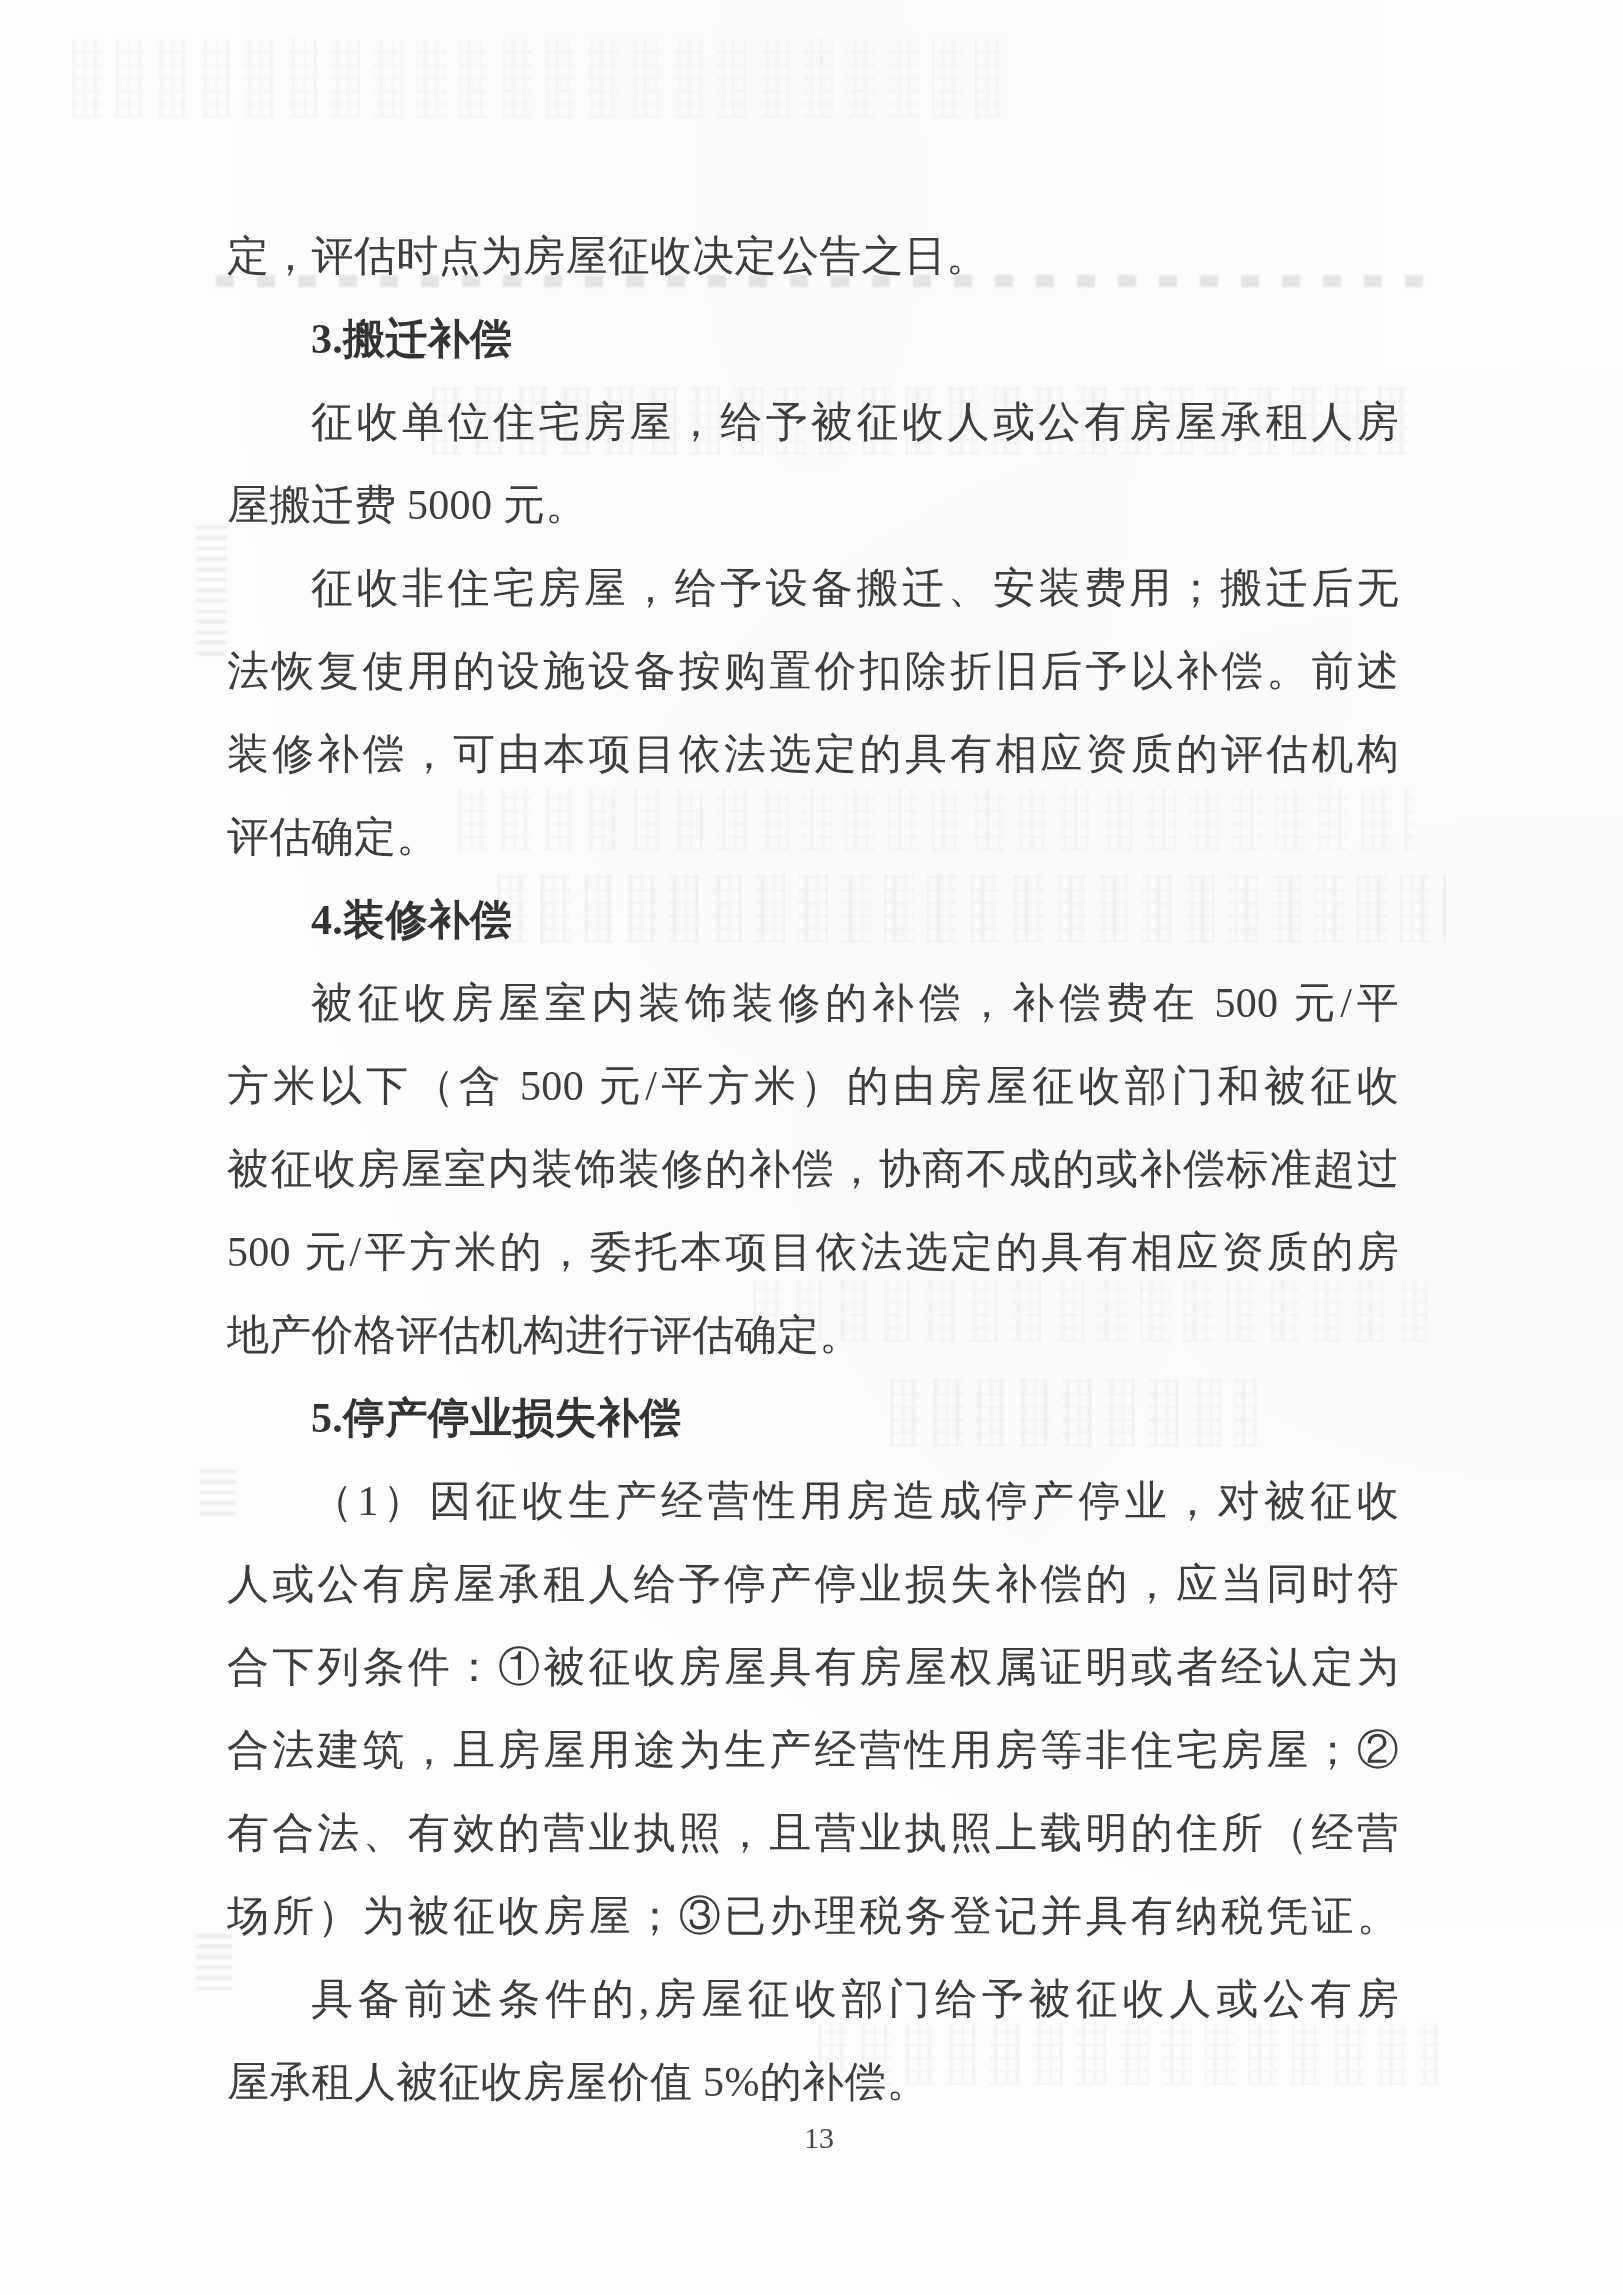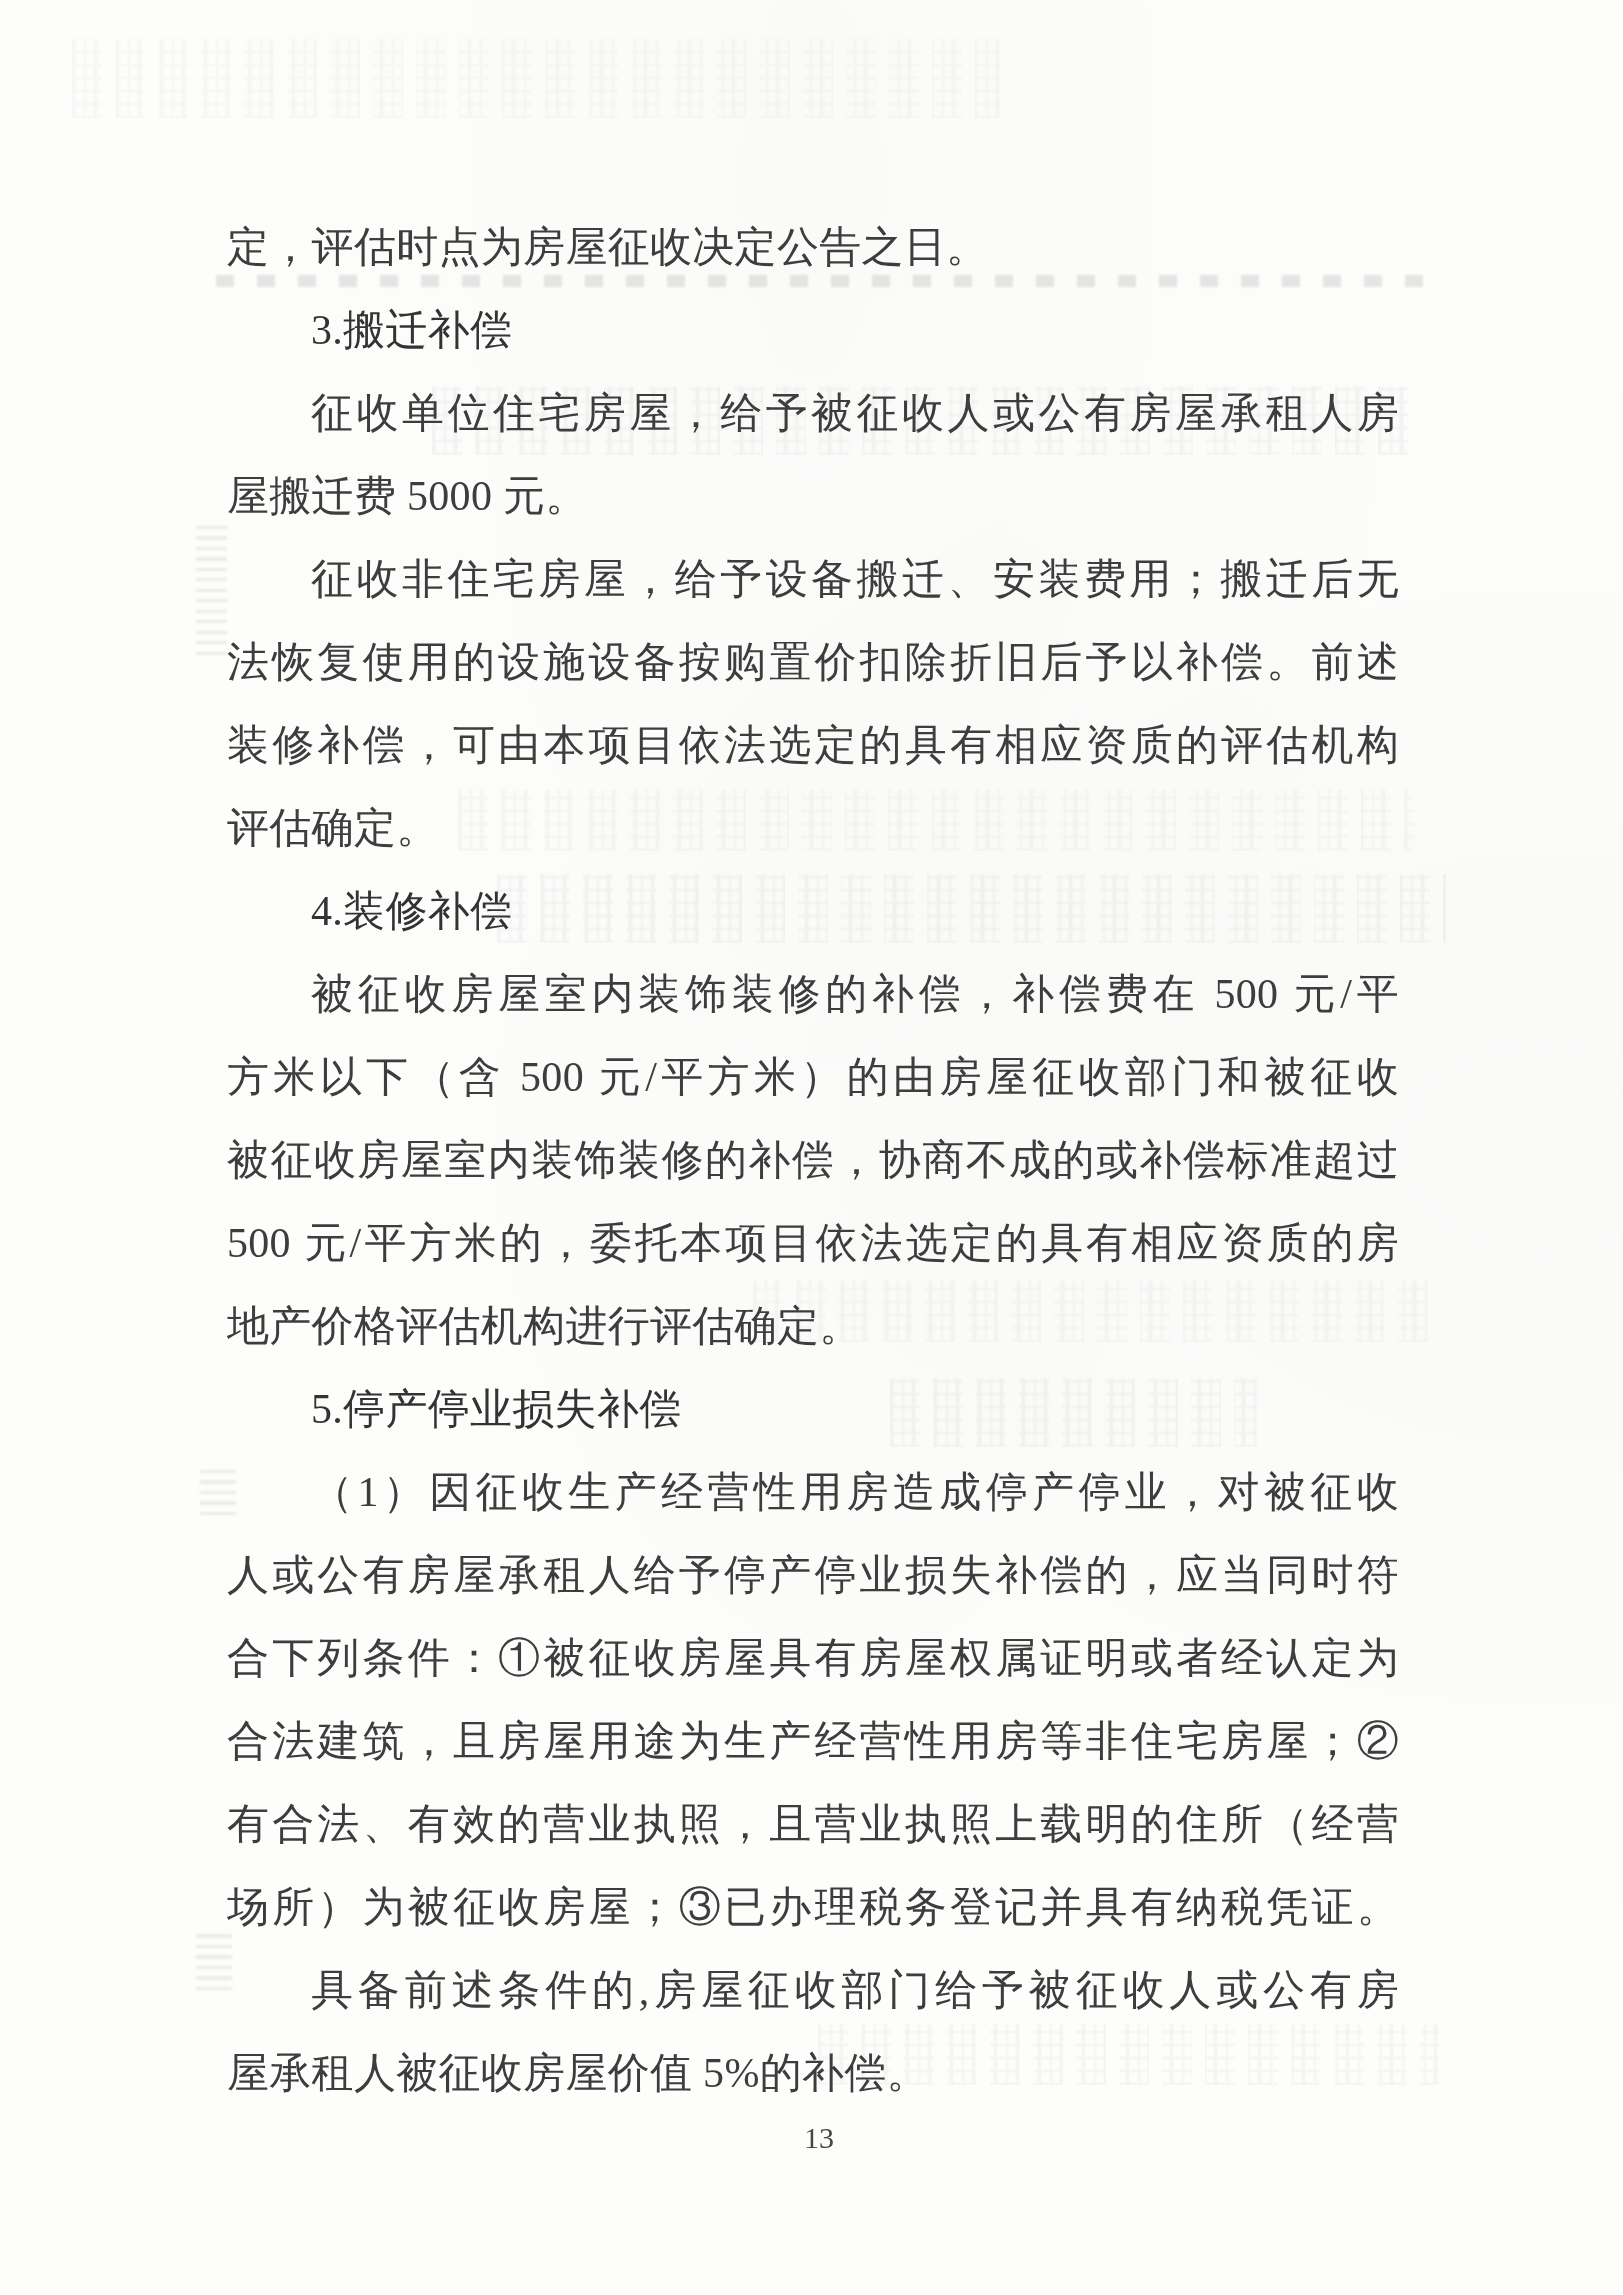--- a/index.html
+++ b/index.html
@@ -18,42 +18,42 @@
   .page-surface {
     position: absolute;
     inset: 0;
     background:
       radial-gradient(ellipse at 50% 8%, rgba(0,0,0,0.012), transparent 60%),
       radial-gradient(ellipse at 95% 50%, rgba(0,0,0,0.015), transparent 55%);
   }
   .text-block {
     position: absolute;
     left: 227px;
-    top: 206px;
+    top: 215px;
     width: 1172px;
     color: #3d3d3d;
     font-size: 42px;
   }
   .line {
     height: 83px;
     line-height: 83px;
     white-space: nowrap;
     text-align: justify;
     text-justify: inter-character;
     letter-spacing: 0.3px;
   }
   .line.fill {
     white-space: normal;
     text-align-last: justify;
   }
   .line.indent {
     padding-left: 84px;
   }
   .line.bold {
-    font-weight: 400;
+    font-weight: 700;
     color: #333333;
   }
   .page-number {
     position: absolute;
     top: 2118px;
     left: 16px;
     width: 1606px; 
     text-align: center;
     font-size: 30px;
     line-height: 39px;

